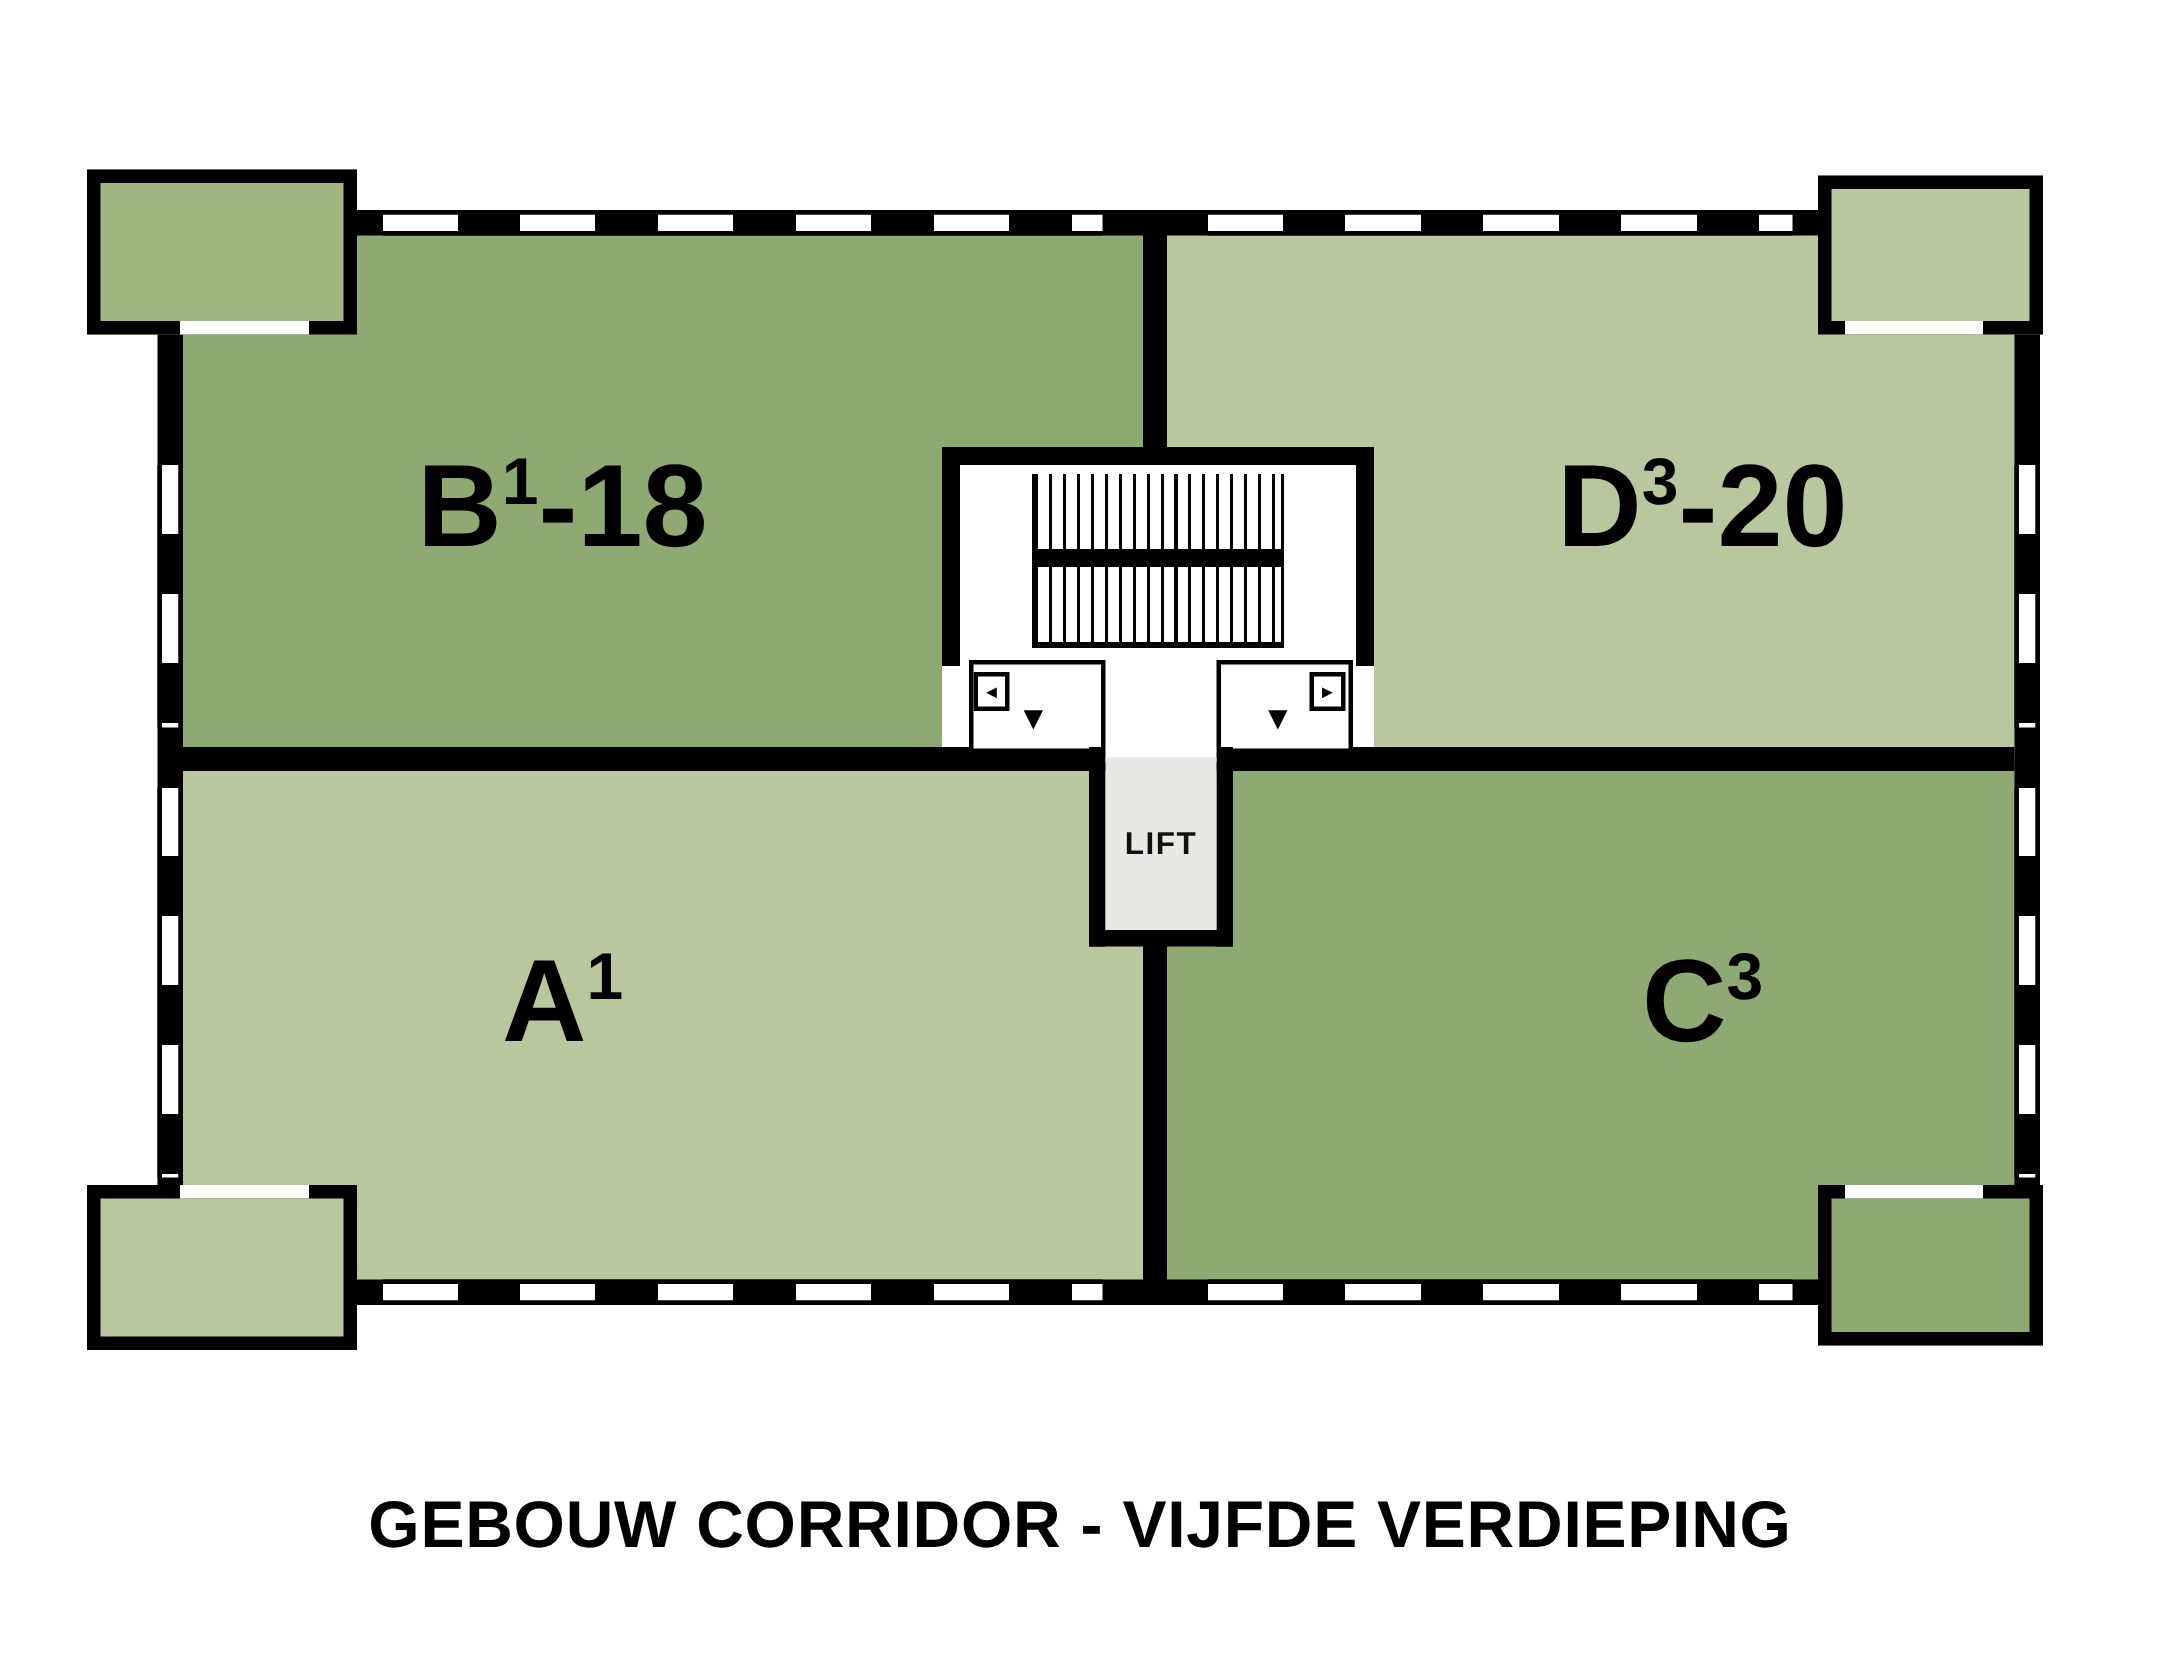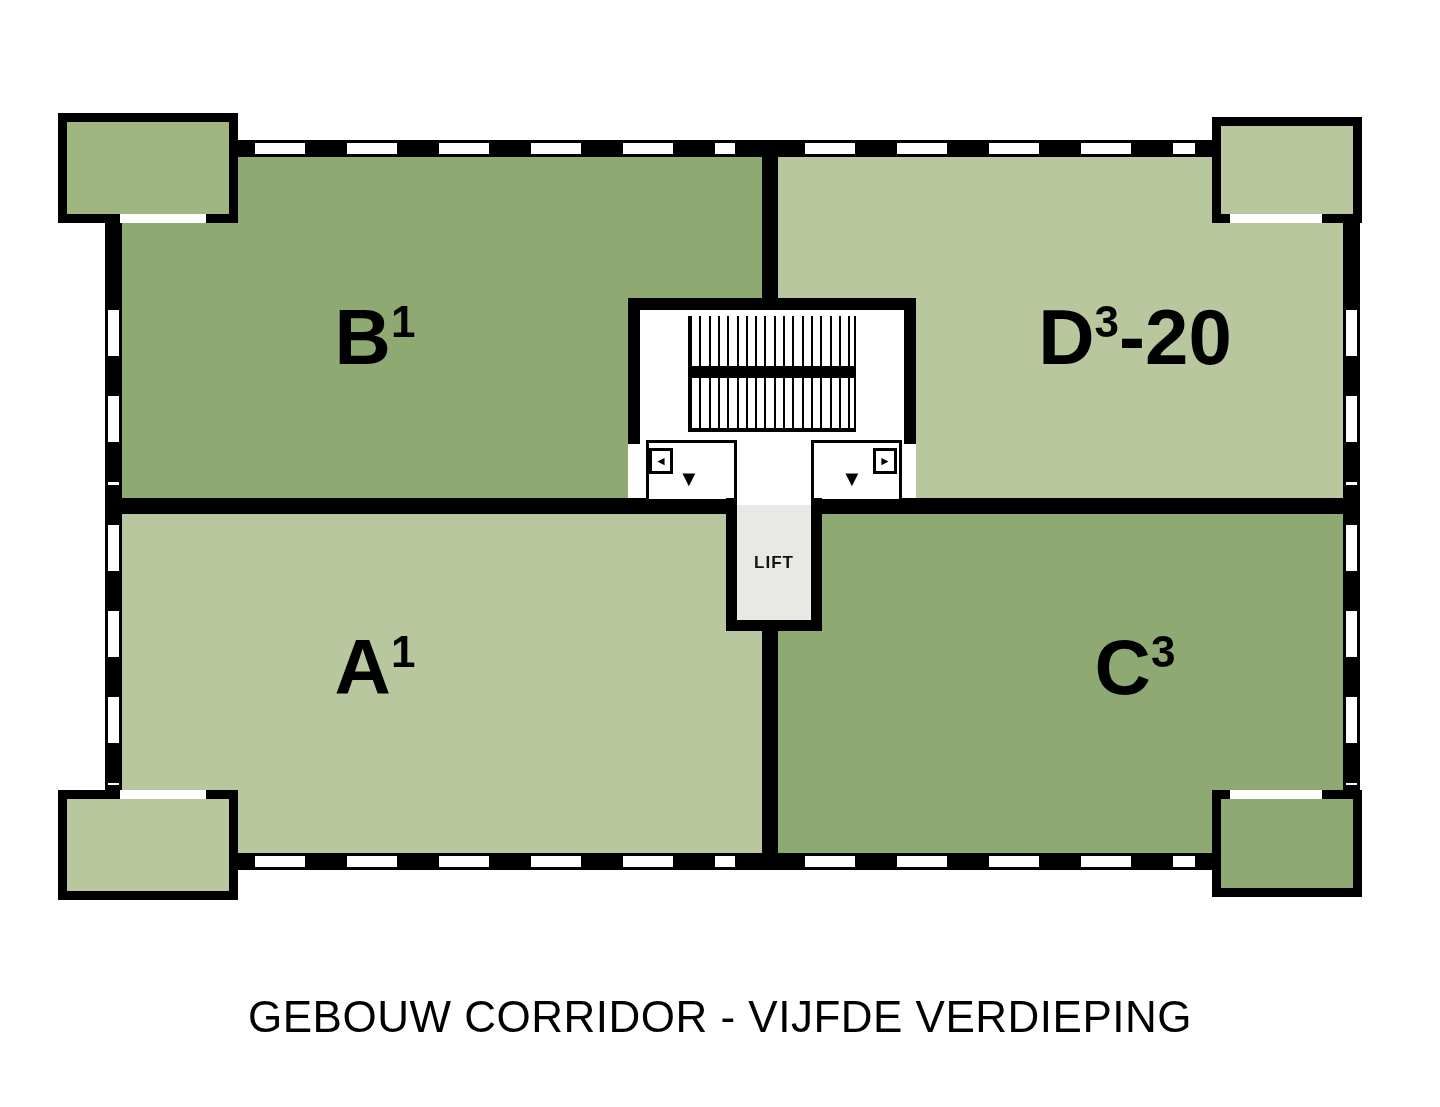--- a/index.html
+++ b/index.html
@@ -18,26 +18,26 @@
   .core{background:#ffffff;border:12px solid #000000;}
   .stairs{background-color:#ffffff;
           background-image:repeating-linear-gradient(90deg,#000 0 2px,transparent 2px 9.3px);
           border-left:2px solid #000;border-right:2px solid #000;}
   .balcony{border:9px solid #000000;}
   .elev-box{border:3px solid #000000;background:#ffffff;}
   .sq{border:3px solid #000000;background:#ffffff;display:flex;align-items:center;
       justify-content:center;font-size:12px;line-height:1;color:#000;}
   .tri{color:#000000;font-size:22px;line-height:1;}
   .lift-cell{background:#e8e8e5;display:flex;align-items:center;justify-content:center;
-             font-size:17px;font-weight:600;letter-spacing:1px;color:#111111;}
+             font-size:21px;font-weight:600;letter-spacing:1px;color:#111111;}
   .unit-label{transform:translate(-50%,-50%);display:flex;align-items:flex-start;
               font-weight:700;color:#000000;white-space:nowrap;}
   .unit-letter,.unit-num{font-size:78px;line-height:1;}
   .unit-sup{font-size:44px;line-height:1;margin-top:2px;}
-  .caption{left:0;right:0;top:992px;text-align:center;font-size:44px;font-weight:400;
+  .caption{left:0;right:0;top:992px;text-align:center;font-size:44px;font-weight:700;
            color:#000000;letter-spacing:0.5px;}
 </style>
 </head>
 <body>
 
 <div class="canvas">
 
   <div class="abs room-dark" style="left:113px;top:148px;width:657px;height:360px"></div>
   <div class="abs room-light" style="left:770px;top:148px;width:582px;height:360px"></div>
   <div class="abs room-light" style="left:113px;top:508px;width:657px;height:355px"></div>
@@ -93,20 +93,21 @@
   <div class="abs balcony room-light" style="left:58px;top:790px;width:180px;height:110px"></div>
   <div class="abs balcony room-dark" style="left:1212px;top:790px;width:150px;height:107px"></div>
   <div class="abs white" style="left:120px;top:214px;width:86px;height:9px"></div>
   <div class="abs white" style="left:1230px;top:214px;width:92px;height:9px"></div>
   <div class="abs white" style="left:120px;top:790px;width:86px;height:9px"></div>
   <div class="abs white" style="left:1230px;top:790px;width:92px;height:9px"></div>
 
   <div class="abs unit-label" style="left:375px;top:337px">
     <span class="unit-letter">B</span>
     <span class="unit-sup">1</span>
+    <span class="unit-num">-18</span>
   </div>
   <div class="abs unit-label" style="left:1135px;top:337px">
     <span class="unit-letter">D</span>
     <span class="unit-sup">3</span>
     <span class="unit-num">-20</span>
   </div>
   <div class="abs unit-label" style="left:375px;top:667px">
     <span class="unit-letter">A</span>
     <span class="unit-sup">1</span>
   </div>

